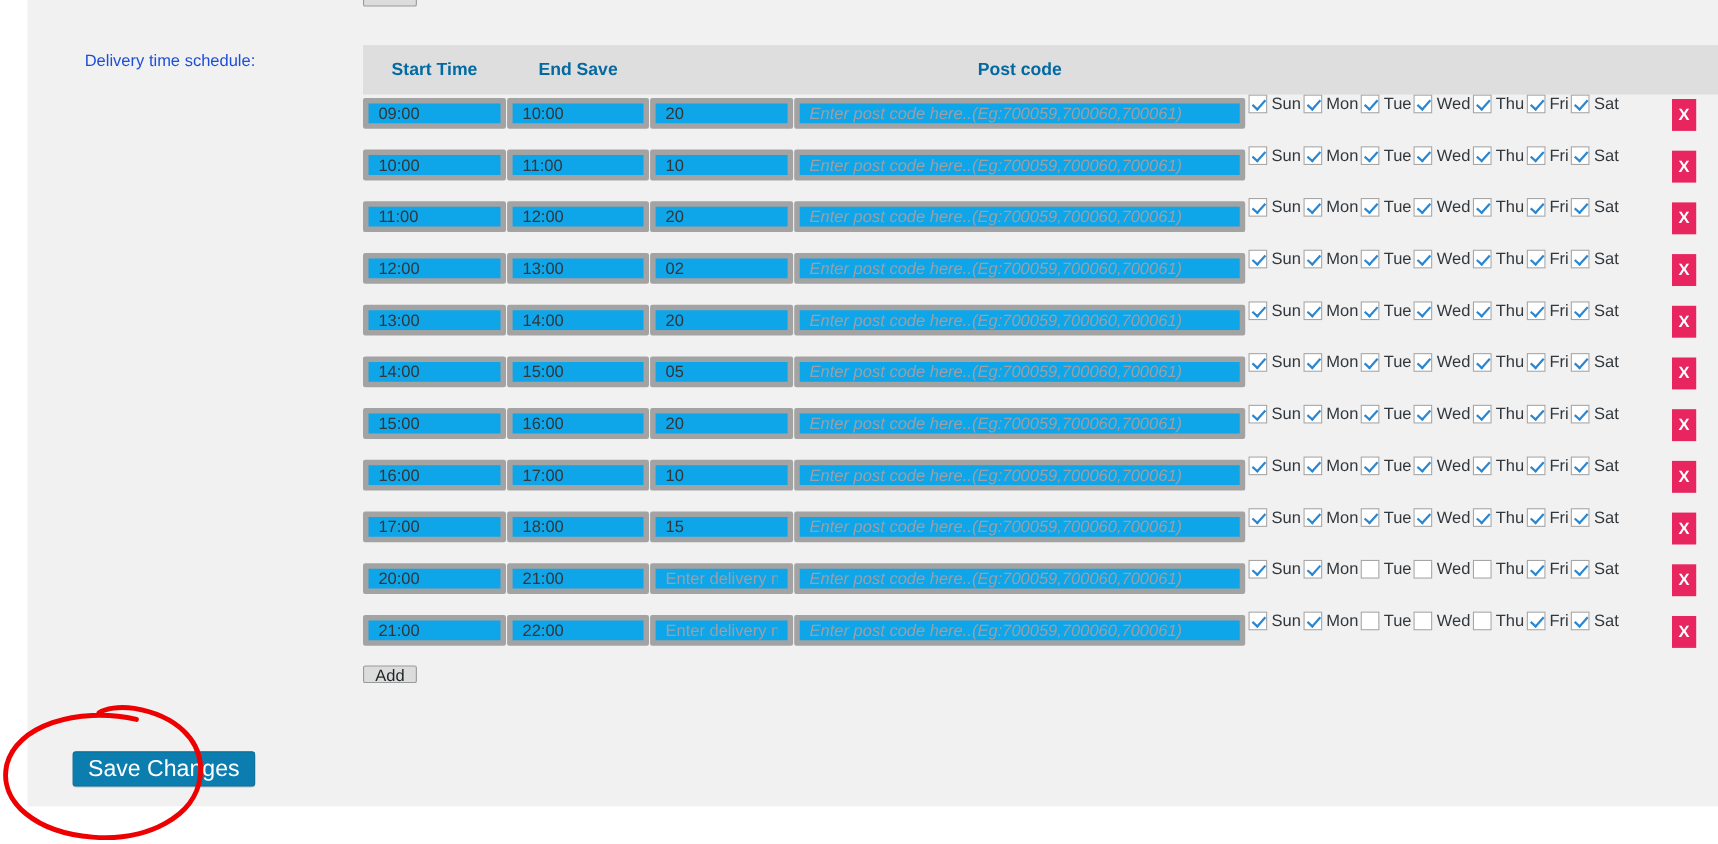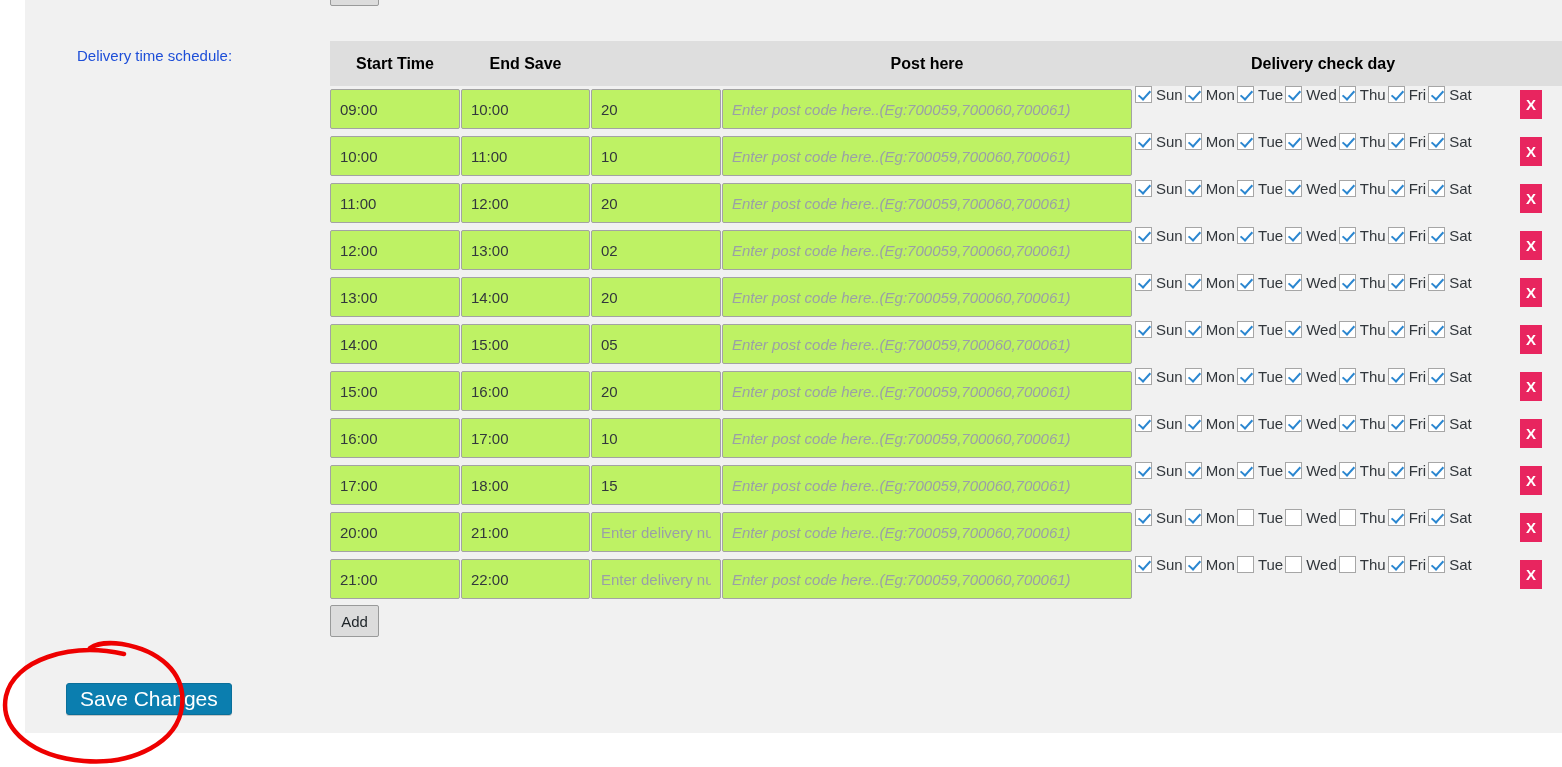--- a/index.html
+++ b/index.html
@@ -64,42 +64,42 @@
     background: #dedede;
     position: relative;
   }
   #thead .hcell {
     position: absolute;
     top: 0;
     height: 45px;
     line-height: 45px;
     font-size: 16px;
     font-weight: 700;
-    color: #000000;
+    color: #0369a1;
     text-align: center;
     white-space: nowrap;
   }
   .h-start { left: 0px;   width: 130px; }
   .h-end   { left: 131px; width: 129px; }
   .h-nod   { left: 261px; width: 130px; }
   .h-post  { left: 392px; width: 410px; }
   .h-day   { left: 803px; width: 380px; }
 
   
   .row {
     position: relative;
     height: 47px;
   }
   .cell-input {
     position: absolute;
     top: 3px;
-    height: 40px;
+    height: 28px;
     box-sizing: border-box;
-    background: #bef264;
-    border: 1px solid #a3a3a3;
+    background: #0ea5e9;
+    border: 5px solid #a3a3a3;
     border-radius: 2px;
     font-family: "Liberation Sans", sans-serif;
     font-size: 15px;
     color: #32373c;
     padding: 0 9px;
     outline: none;
   }
   .cell-input::placeholder { color: #9aa0a6; opacity: 1; }
 
   .c-start { left: 0px;   width: 130px; }
@@ -167,21 +167,21 @@
     padding: 0;
     cursor: pointer;
   }
 
   
   #add-button {
     position: absolute;
     left: 305px;
     top: 605px;
     width: 49px;
-    height: 32px;
+    height: 16px;
     background: #dcdcdc;
     border: 1px solid #999a9a;
     border-radius: 2px;
     font-family: "Liberation Sans", sans-serif;
     font-size: 15px;
     color: #1d2327;
     cursor: pointer;
     padding: 0;
   }
 
@@ -219,22 +219,21 @@
 
   <button id="top-cut-button"></button>
 
   <div id="caption">Delivery time schedule:</div>
 
   <div id="schedule">
 
     <div id="thead">
       <div class="hcell h-start">Start Time</div>
       <div class="hcell h-end">End Save</div>
-      <div class="hcell h-post">Post here</div>
-      <div class="hcell h-day">Delivery check day</div>
+      <div class="hcell h-post">Post code</div>
     </div>
 
     <div id="tbody">
         <div class="row">
           <input type="text" class="cell-input c-start" placeholder="Start time" value="09:00" style="">
           <input type="text" class="cell-input c-end" placeholder="End time" value="10:00" style="">
           <input type="text" class="cell-input c-nod" placeholder="Enter delivery number" value="20" style="">
           <input type="text" class="cell-input c-post" placeholder="Enter post code here..(Eg:700059,700060,700061)" value="" style="">
           <div class="days">
             <span class="day">

